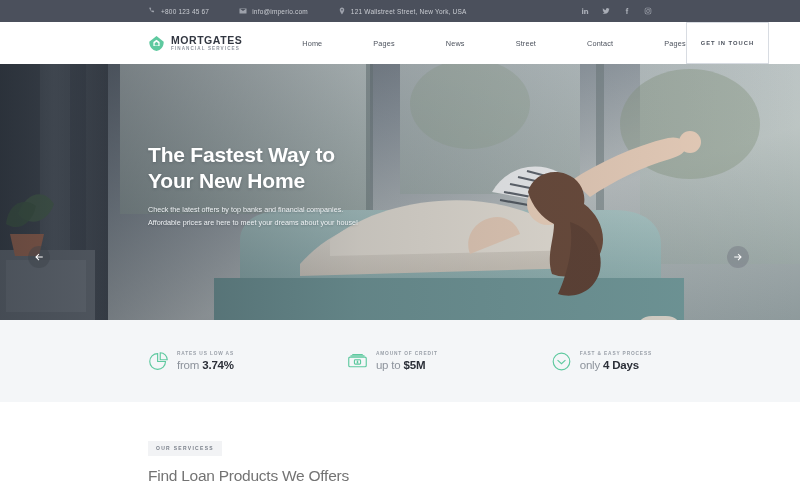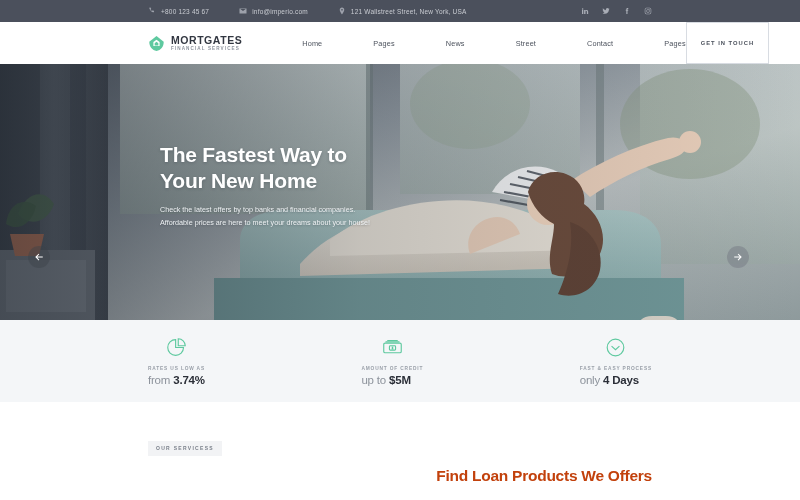--- a/index.html
+++ b/index.html
@@ -46,21 +46,21 @@
     font-size:5.8px; letter-spacing:1px; font-weight:600;
     padding:7px 14px; white-space:nowrap; cursor:pointer;
     font-family:"Liberation Sans", sans-serif;
   }
 
   
   .hero { position:relative; height:256px; overflow:hidden; background:#7d8791; }
   .hero-bg { position:absolute; inset:0; }
 
   .hero-content {
-    position:absolute; left:160px; top:78px; z-index:3; max-width:300px;
+    position:absolute; left:148px; top:78px; z-index:3; max-width:300px;
   }
   .hero-title {
     font-size:21px; line-height:1.22; font-weight:700; color:#ffffff;
     letter-spacing:-.2px; text-shadow:0 1px 3px rgba(30,40,50,.25);
   }
   .hero-sub {
     margin-top:11px; font-size:7.2px; line-height:1.75; color:#eef1f3;
     text-shadow:0 1px 2px rgba(30,40,50,.3);
   }
 
@@ -72,36 +72,36 @@
   .arrow.left { left:28px; }
   .arrow.right { left:727px; background:rgba(120,126,134,.55); }
   .arrow svg { width:10px; height:10px; fill:#fff; }
 
   
   .stats {
     height:82px; background:#f4f6f8; display:flex; align-items:center;
     padding:0 148px;
   }
   .stats-row { display:flex; width:100%; justify-content:space-between; }
-  .stat { display:flex; align-items:center; gap:8px;flex-direction:column; }
+  .stat { display:flex; gap:8px; }
   .stat-ic { width:21px; height:21px; display:inline-flex; align-items:center; justify-content:center; flex:0 0 21px; }
   .stat-ic svg { width:21px; height:21px; }
   .stat-label { font-size:4.8px; letter-spacing:.85px; color:#9aa0a9; font-weight:700; text-transform:uppercase; }
   .stat-value { font-size:11.5px; color:#8d939c; font-weight:400; margin-top:3px; letter-spacing:-.2px; white-space:nowrap; }
   .stat-value b { color:#2b2f38; font-weight:700; }
 
   
   .services { padding:34px 148px 0; background:#fff; }
   .badge {
     display:inline-block; background:#f2f3f5; color:#7b818b;
     font-size:5px; letter-spacing:1.3px; font-weight:700;
     padding:4.5px 8px; text-transform:uppercase;
   }
   .sec-title {
-    margin-top:11px; font-size:15.5px; font-weight:700; color:#c2410c; letter-spacing:-.25px;text-align:right;
+    margin-top:11px; font-size:15.5px; font-weight:400; color:#737373; letter-spacing:-.25px;
   }
 </style>
 </head>
 <body>
 
 <div class="page">
 
   <div class="topbar">
     <div class="topbar-left">
 

